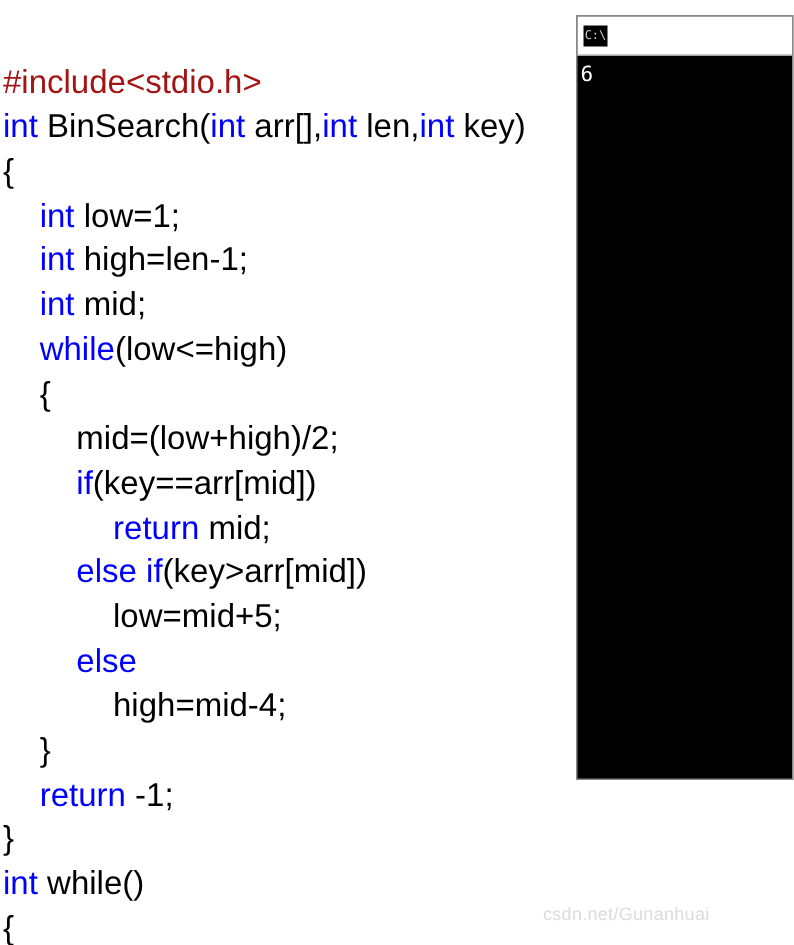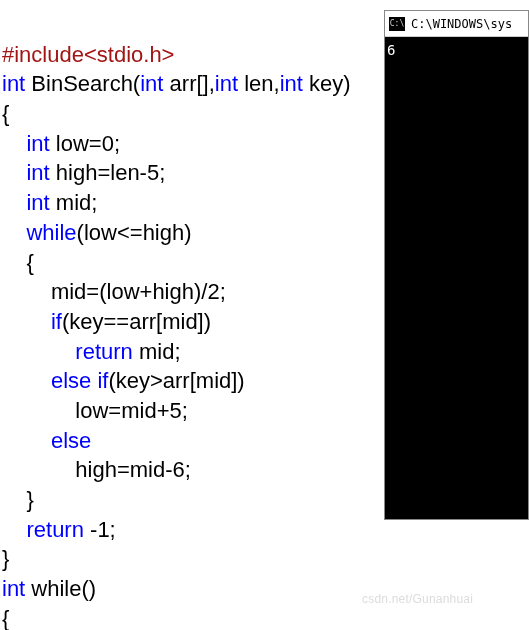--- a/index.html
+++ b/index.html
@@ -17,21 +17,21 @@
     line-height: 1.35;
     font-weight: 500;
     white-space: pre;
   }
   .k-blue { color: #0000ff; text-align: center; }
   .k-brown { color: #a31515; }
   .k-black { color: #000000; }
   .watermark {
     position: absolute;
     right: 56px;
-    bottom: 24px;
+    bottom: 14px;
     color: #dcdcdc;
     font-size: 12px;
     letter-spacing: 0.2px;
     font-family: Arial, sans-serif;
     z-index: 5;
   }
   .console {
     position: absolute;
     top: 10px;
     right: 0;
@@ -75,43 +75,42 @@
   }
   .console-line { white-space: nowrap; }
 </style>
 </head>
 <body>
 
 <div class="code-pane">
 <span class="k-brown">#include</span><span class="k-brown">&lt;stdio.h&gt;</span>
 <span class="k-blue">int</span><span class="k-black"> BinSearch(</span><span class="k-blue">int</span><span class="k-black"> arr[],</span><span class="k-blue">int</span><span class="k-black"> len,</span><span class="k-blue">int</span><span class="k-black"> key)</span>
 <span class="k-black">{</span>
-    <span class="k-blue">int</span><span class="k-black"> low=0;</span>
-    <span class="k-blue">int</span><span class="k-black"> high=len-5;</span>
+    <span class="k-blue">int</span><span class="k-black"> low=1;</span>
+    <span class="k-blue">int</span><span class="k-black"> high=len-1;</span>
     <span class="k-blue">int</span><span class="k-black"> mid;</span>
     <span class="k-blue">while</span><span class="k-black">(low&lt;=high)</span>
     <span class="k-black">{</span>
 <span class="k-black">        mid=(low+high)/2;</span>
         <span class="k-blue">if</span><span class="k-black">(key==arr[mid])</span>
             <span class="k-blue">return</span><span class="k-black"> mid;</span>
         <span class="k-blue">else</span> <span class="k-blue">if</span><span class="k-black">(key&gt;arr[mid])</span>
 <span class="k-black">            low=mid+5;</span>
         <span class="k-blue">else</span>
-<span class="k-black">            high=mid-6;</span>
+<span class="k-black">            high=mid-4;</span>
 <span class="k-black">    }</span>
     <span class="k-blue">return</span><span class="k-black"> -1;</span>
 <span class="k-black">}</span>
 <span class="k-blue">int</span><span class="k-black"> while()</span>
 <span class="k-black">{</span>
     
 </div>
 
 <div class="watermark">csdn.net/Gunanhuai</div>
 
 <div class="console">
   <div class="console-titlebar">
     <div class="console-icon">C:\</div>
-    <span>C:\WINDOWS\sys</span>
   </div>
   <div class="console-body">
     <div class="console-line">6</div>
   </div>
 </div>
 
 </body></html>

